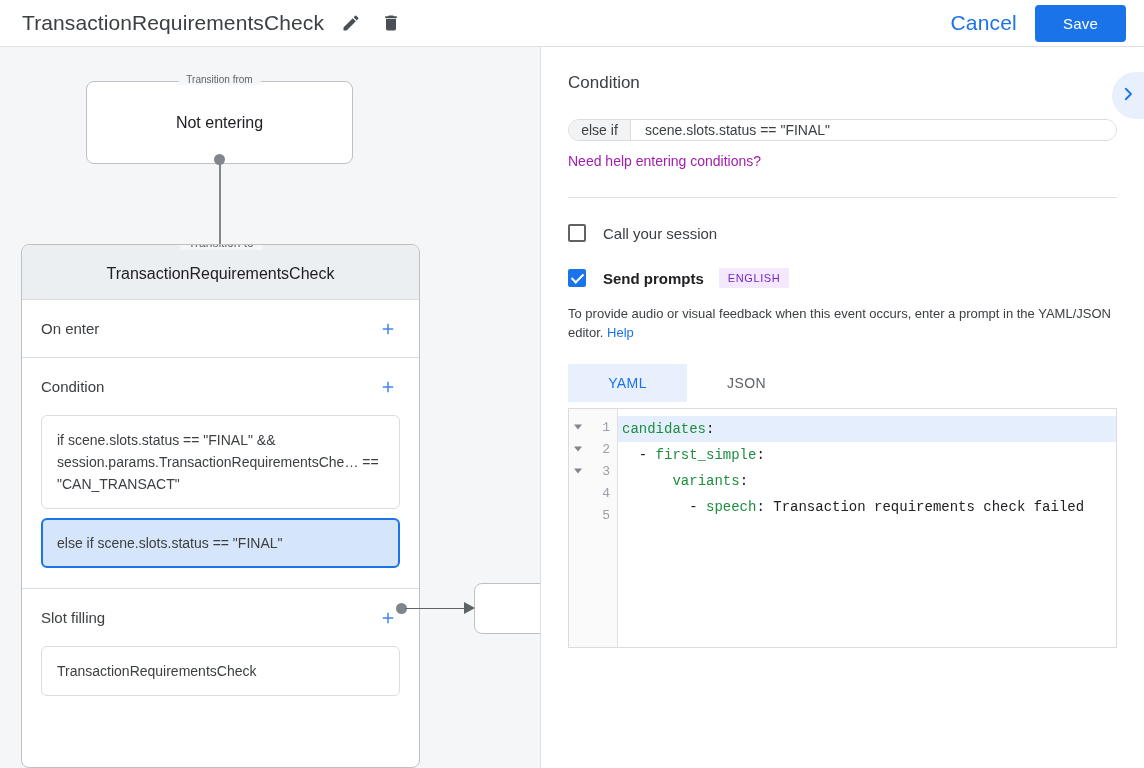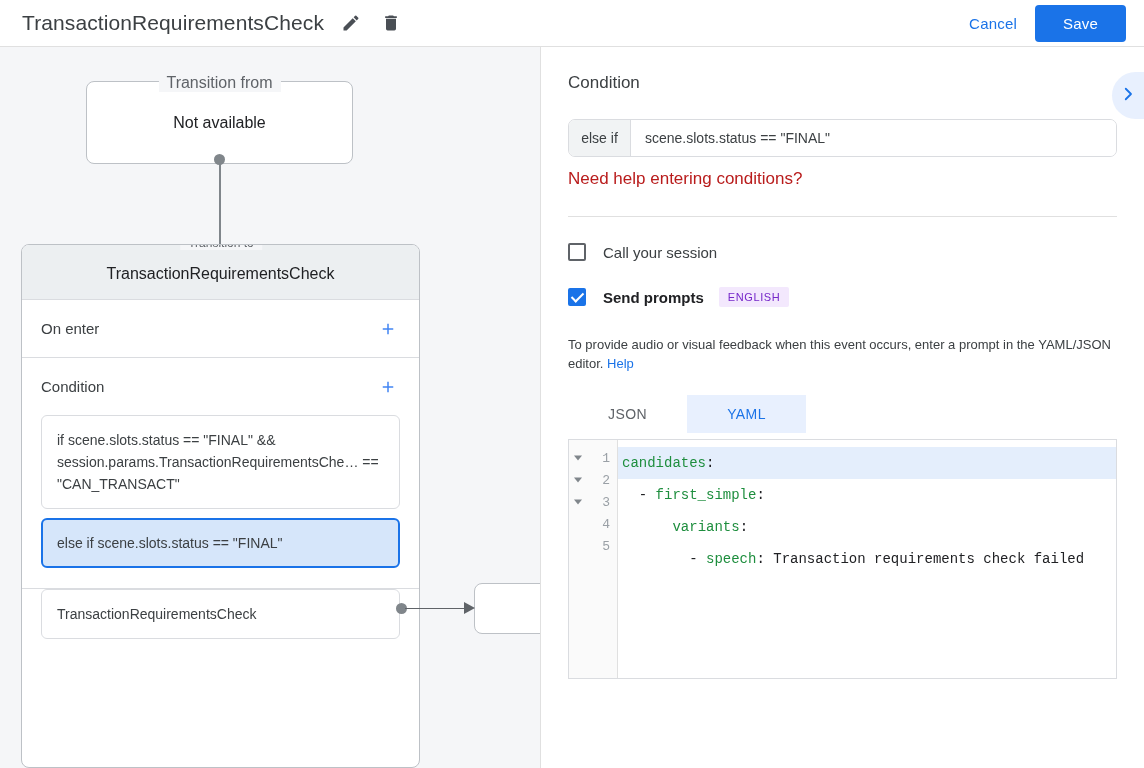--- a/index.html
+++ b/index.html
@@ -36,21 +36,21 @@
     border-radius: 50%;
     background: transparent; border: none; padding: 0;
   }
   .icon-btn svg { display: block; }
   .topbar-right {
     margin-left: auto;
     display: flex; align-items: center;
     padding-right: 18px;
   }
   .btn-cancel {
-    font-size: 15px; color: #1a73e8;
+    font-size: 21px; color: #1a73e8;
     background: transparent; border: none;
     padding: 8px 14px; cursor: pointer;
     font-family: inherit; letter-spacing: .2px;
   }
   .btn-save {
     font-size: 15px; color: #ffffff;
     background: #1a73e8; border: none;
     border-radius: 4px;
     padding: 10px 28px;
     margin-left: 4px;
@@ -71,21 +71,21 @@
     border: 1px solid #bdc1c6;
     border-radius: 8px;
     background: #ffffff;
   }
   .fieldset-legend {
     position: absolute;
     top: -8px; left: 50%;
     transform: translateX(-50%);
     background: #f5f6f8;
     padding: 0 8px;
-    font-size: 16px;
+    font-size: 10px;
     color: #5f6368;
     white-space: nowrap;
   }
 
   
   #node-from {
     left: 86px; top: 34px;
     width: 267px; height: 83px;
   }
   #node-from .inner {
@@ -241,22 +241,22 @@
     background: #e8f0fe;
     border-radius: 24px 0 0 24px;
     display: flex; align-items: center; justify-content: center;
     cursor: pointer;
     z-index: 8;
   }
 
   .cond-row {
     display: flex;
     border: 1px solid #dadce0;
-    border-radius: 7px;
-    height: 38px;
+    border-radius: 12px;
+    height: 22px;
     overflow: hidden;
   }
   .cond-prefix {
     width: 62px;
     background: #f1f3f4;
     border-right: 1px solid #dadce0;
     display: flex; align-items: center; justify-content: center;
     font-size: 14px; color: #3c4043;
     flex: none;
   }
@@ -264,22 +264,22 @@
     flex: 1;
     border: none; outline: none;
     padding: 0 14px;
     font-size: 14px; color: #3c4043;
     font-family: inherit;
     background: #ffffff;
   }
   .help-link {
     display: inline-block;
     margin-top: 12px;
-    font-size: 17px;
-    color: #b91c1c;
+    font-size: 14px;
+    color: #a21caf;
     text-decoration: none;
     cursor: pointer;
   }
 
   .check-row { display: flex; align-items: center; margin-bottom: 4px; }
   .cbox {
     width: 18px; height: 18px;
     border: 2px solid #5f6368;
     border-radius: 2px;
     background: #ffffff;
@@ -308,21 +308,21 @@
     background: #f3e8fd;
     color: #7627c9;
     font-size: 11px;
     letter-spacing: .6px;
     padding: 4px 9px;
     border-radius: 2px;
   }
   .help-text {
     font-size: 13px; color: #3c4043;
     line-height: 19px;
-    margin-top: 28px;
+    margin-top: 16px;
   }
   .help-text a { color: #1a73e8; text-decoration: none; cursor: pointer; }
 
   .tabs { display: flex; margin-top: 22px; }
   .tab {
     min-width: 119px;
     text-align: center;
     padding: 11px 14px;
     font-size: 14px;
     color: #5f6368;
@@ -364,21 +364,21 @@
     border-right: 4px solid transparent;
     border-top: 5px solid #80868b;
   }
   .code {
     flex: 1;
     padding-top: 7px;
     overflow: hidden;
     position: relative;
   }
   .cline {
-    height: 32px;
+    height: 26px;
     display: flex; align-items: center;
     font-size: 14px;
     color: #202124;
     white-space: pre;
     padding-left: 4px;
   }
   .cline.hl { background: #e4eefc; }
   .k { color: #1e8e3e; }
   .p { color: #202124; }
 </style>
@@ -407,21 +407,21 @@
   <div class="topbar-right">
     <button class="btn-cancel">Cancel</button>
     <button class="btn-save">Save</button>
   </div>
 </div>
 
 <div class="canvas">
 
   <div class="fieldset" id="node-from">
     <div class="fieldset-legend">Transition from</div>
-    <div class="inner">Not available</div>
+    <div class="inner">Not entering</div>
   </div>
 
   <div class="connector-dot"></div>
   <div class="connector-v"></div>
   <div class="connector-arrow-down"></div>
 
   <div id="node-to">
     <div class="legend">Transition to</div>
 
     <div class="node-head">
@@ -452,20 +452,30 @@
           </span>
         </button>
       </div>
       <div class="section-body">
         <div class="chip">if scene.slots.status == "FINAL" &amp;&amp; session.params.TransactionRequirementsChe… == "CAN_TRANSACT"</div>
         <div class="chip selected">else if scene.slots.status == "FINAL"</div>
       </div>
     </div>
 
     <div class="section">
+      <div class="section-header">
+        <span class="section-title">Slot filling</span>
+        <button class="plus-btn">
+          <span>
+            <svg width="18" height="18" viewBox="0 0 24 24" fill="#4285f4">
+                <path d="M19 13h-6v6h-2v-6H5v-2h6V5h2v6h6v2z"></path>
+              </svg>
+          </span>
+        </button>
+      </div>
       <div class="section-body">
         <div class="chip">TransactionRequirementsCheck</div>
       </div>
     </div>
   </div>
 
   <div class="edge-dot"></div>
   <div class="edge-line"></div>
   <div class="edge-arrow"></div>
   <div id="node-next"></div>
@@ -504,22 +514,22 @@
       <div class="cbox checked"></div>
       <span class="check-label bold">Send prompts</span>
       <span class="lang-badge">ENGLISH</span>
     </div>
 
     <div class="help-text">
       <span>To provide audio or visual feedback when this event occurs, enter a prompt in the YAML/JSON editor. </span><a>Help</a>
     </div>
 
     <div class="tabs">
+      <div class="tab active">YAML</div>
       <div class="tab">JSON</div>
-      <div class="tab active">YAML</div>
     </div>
 
     <div class="editor">
       <div class="gutter">
         <div class="gline">
             <span class="fold"></span>
             <span class="num">1</span>
           </div>
         <div class="gline">
             <span class="fold"></span>

